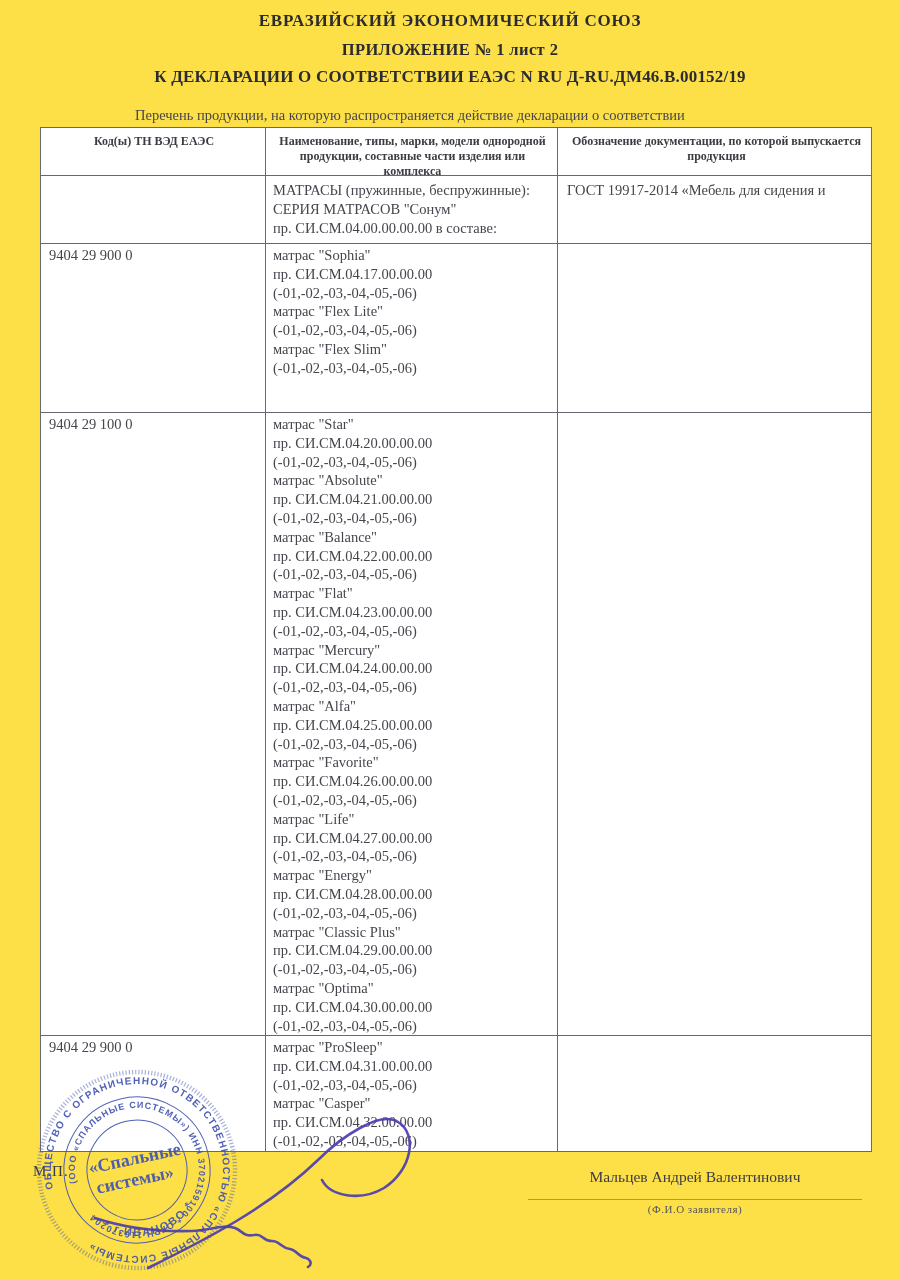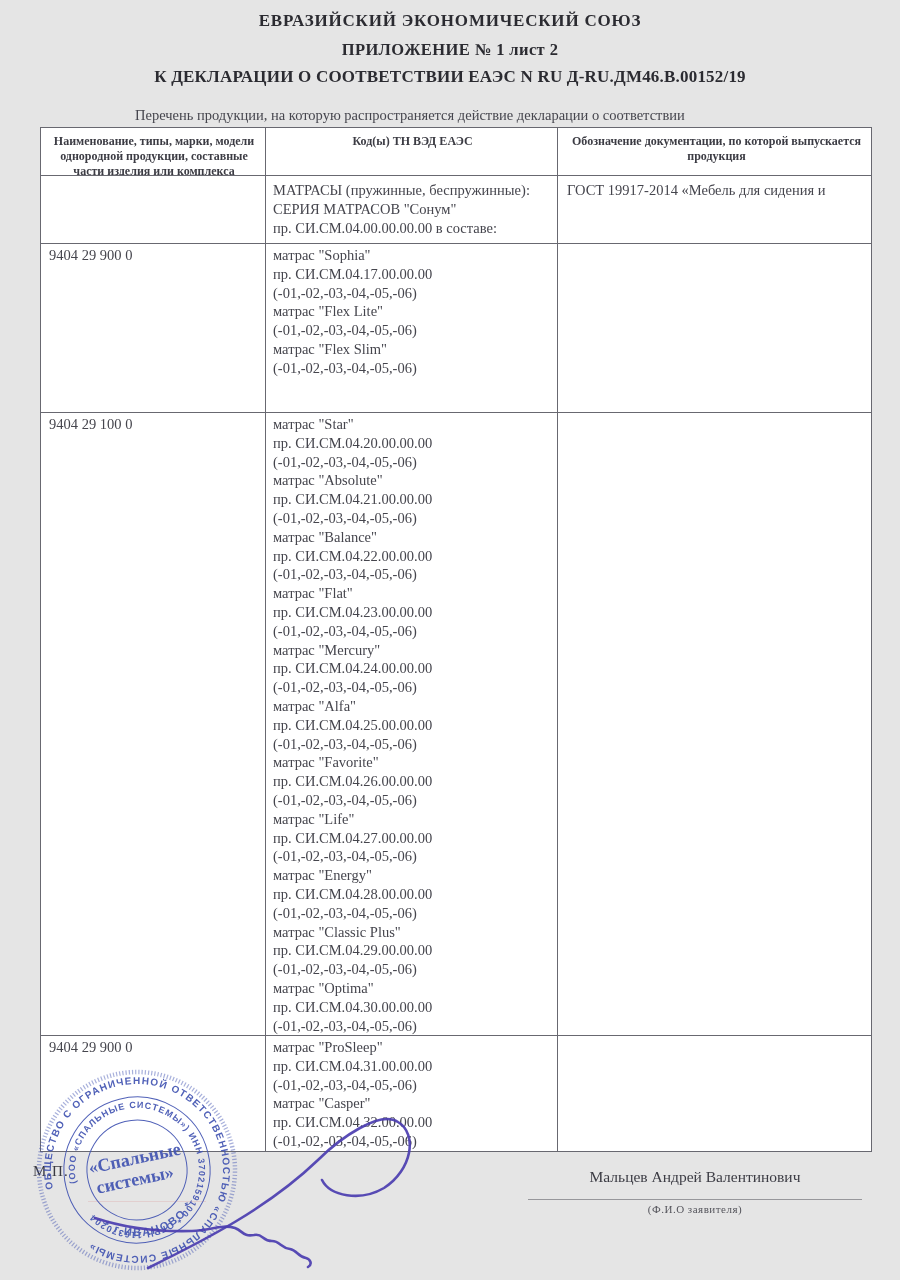--- a/index.html
+++ b/index.html
@@ -3,21 +3,21 @@
 <meta charset="utf-8">
 <style>
   :root{
     --stamp-blue:#4254b2;
     --sig-ink:#4b3db0;
     --text-col:#3f3f47;
     --border-col:#686870;
   }
   html,body{margin:0;padding:0;background:#ffffff;}
   .page{
-    position:relative;width:900px;height:1280px;background:#e5e5e5;overflow:hidden;
+    position:relative;width:900px;height:1280px;background:#fde047;overflow:hidden;
     font-family:"Liberation Serif", serif;color:var(--text-col);
   }
   .titles{position:absolute;top:11px;left:0;width:900px;text-align:center;
     font-weight:bold;color:#2b2b31;}
   .t1{font-size:17px;letter-spacing:0.8px;margin-bottom:9px;}
   .t2{font-size:16.5px;letter-spacing:0.4px;margin-bottom:7px;}
   .t3{font-size:17px;letter-spacing:0.2px;}
   .subtitle{position:absolute;top:107px;left:135px;font-size:14.5px;color:#46464e;}
   .ptable{position:absolute;left:40px;top:127px;width:832px;
     border:1px solid var(--border-col);box-sizing:border-box;background:#fff;}
@@ -63,22 +63,22 @@
   <div class="titles">
     <div class="t1">ЕВРАЗИЙСКИЙ ЭКОНОМИЧЕСКИЙ СОЮЗ</div>
     <div class="t2">ПРИЛОЖЕНИЕ № 1 лист 2</div>
     <div class="t3">К ДЕКЛАРАЦИИ О СООТВЕТСТВИИ ЕАЭС N RU Д-RU.ДМ46.В.00152/19</div>
   </div>
 
   <div class="subtitle">Перечень продукции, на которую распространяется действие декларации о соответствии</div>
 
   <div class="ptable" id="product-table">
       <div class="trow" style="height: 48px;">
+        <div class="cell hcell">Код(ы) ТН ВЭД ЕАЭС</div>
         <div class="cell hcell">Наименование, типы, марки, модели однородной продукции, составные части изделия или комплекса</div>
-        <div class="cell hcell">Код(ы) ТН ВЭД ЕАЭС</div>
         <div class="cell hcell">Обозначение документации, по которой выпускается продукция</div>
       </div>
       <div class="trow row-first" style="height: 68px;">
         <div class="cell codec"></div>
         <div class="cell namec">
           <div class="">МАТРАСЫ (пружинные, беспружинные):</div>
           <div class="">СЕРИЯ МАТРАСОВ "Сонум"</div>
           <div class="">пр. СИ.СМ.04.00.00.00.00 в составе:</div>
         </div>
         <div class="cell docc">

